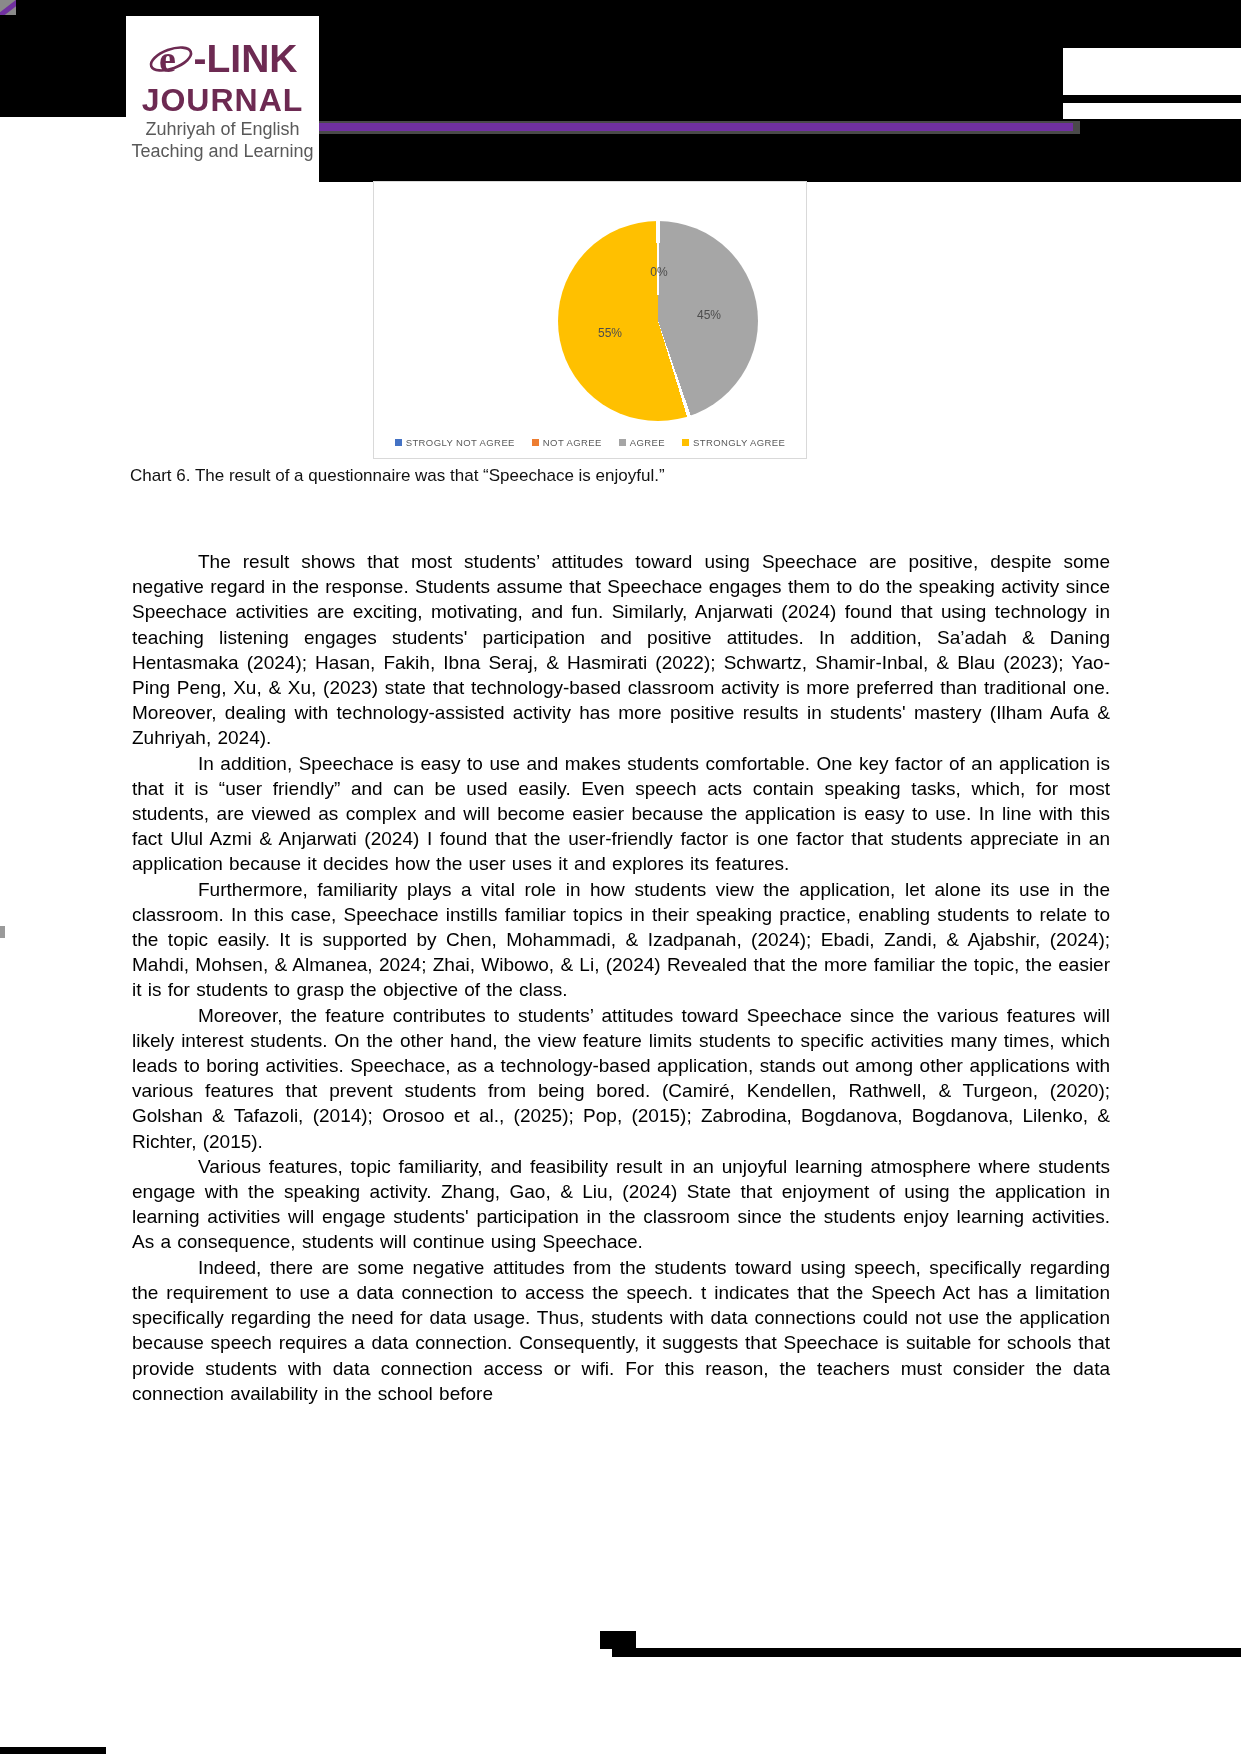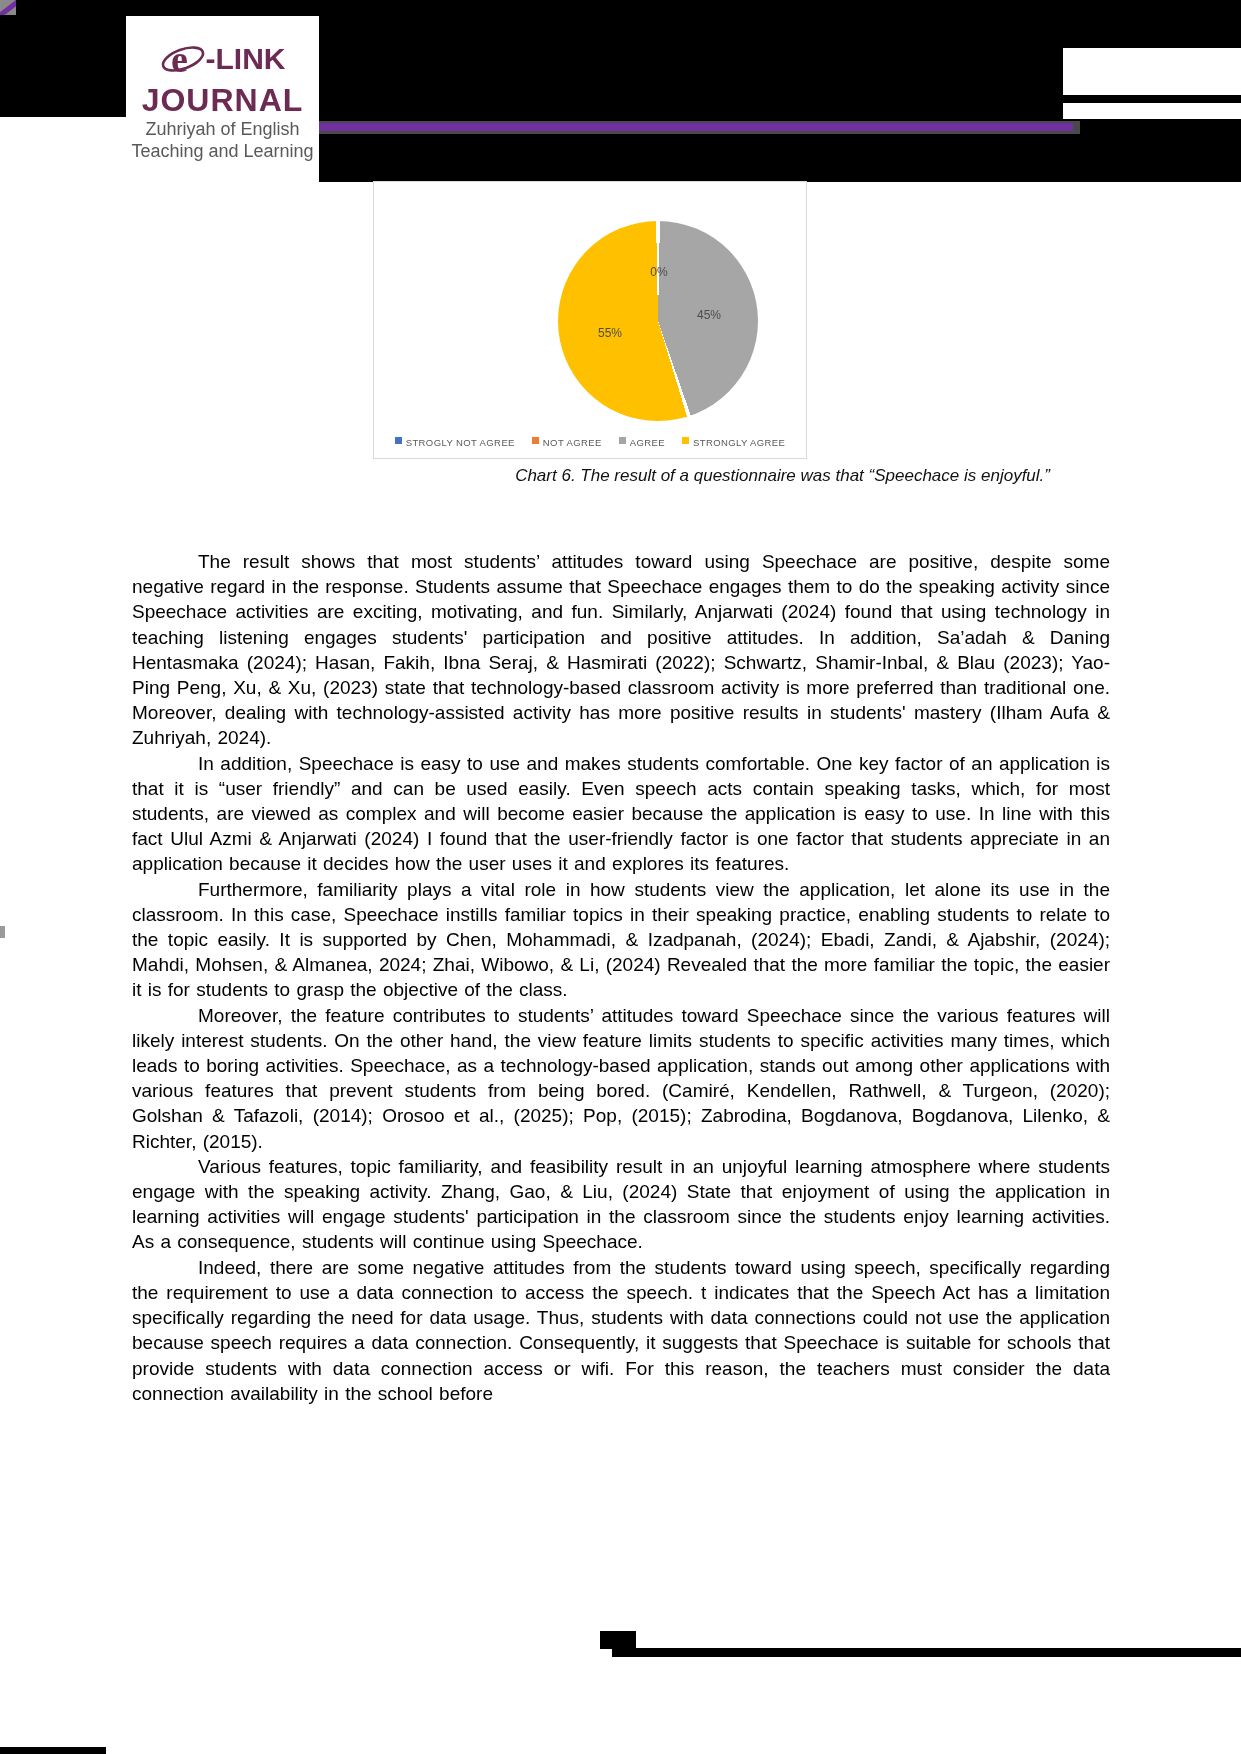--- a/index.html
+++ b/index.html
@@ -14,35 +14,35 @@
   .hdr-cut2{left:1063px;top:103px;width:178px;height:16px;background:#fff;}
   .stripe-shadow{left:318px;top:121px;width:762px;height:13px;background:#4a4a4a;}
   .stripe{left:318px;top:123px;width:755px;height:8px;background:#7030a0;}
   .corner-mark{left:0;top:0;width:16px;height:15px;background:#8a8a8a;overflow:hidden;}
   .corner-mark .slash{position:absolute;left:-4px;top:6px;width:26px;height:5px;background:#7030a0;transform:rotate(-38deg);}
 
   
   .logo-box{left:126px;top:16px;width:193px;height:167px;background:#fff;display:flex;
             flex-direction:column;align-items:center;padding-top:22px;box-sizing:border-box;}
   .logo-row1{display:flex;align-items:center;height:42px;}
-  .logo-brand{color:#6d2a52;font-weight:bold;font-size:30px;letter-spacing:0;line-height:30px;}
+  .logo-brand{color:#6d2a52;font-weight:bold;font-size:39px;letter-spacing:0;line-height:30px;}
   .logo-journal{color:#6d2a52;font-weight:bold;font-size:32px;letter-spacing:1px;line-height:36px;margin-top:2px;}
   .logo-sub{color:#595959;font-size:18px;line-height:21px;margin-top:1px;}
   .logo-sub:first-of-type{margin-top:6px;}
 
   
   .chart-box{left:373px;top:181px;width:434px;height:278px;background:#fff;border:1px solid #d9d9d9;box-sizing:border-box;}
   .pie{left:184px;top:39px;width:200px;height:200px;border-radius:50%;}
   .pie-label{color:#4d4d4d;font-size:12px;transform:translate(-50%,-50%);white-space:nowrap;}
   .legend{left:0;right:0;top:255px;display:flex;justify-content:center;gap:17px;align-items:center;}
-  .legend-item{display:flex;gap:4px;}
+  .legend-item{display:flex;align-items:center;gap:4px;}
   .legend-swatch{width:7px;height:7px;display:inline-block;}
   .legend-label{font-size:9.5px;color:#595959;letter-spacing:0.4px;white-space:nowrap;}
 
-  .caption{left:130px;top:463px;width:920px;text-align:right;font-style:italic;
+  .caption{left:130px;top:463px;width:920px;text-align:left;
            font-size:17px;color:#111;line-height:25px;}
 
   
   .article{left:132px;top:549px;width:978px;color:#000;}
   .article h2{font-size:16.5px;font-weight:bold;margin:0 0 5px 0;line-height:25px;color:#000;}
   .article p{margin:0;font-size:19px;line-height:25.2px;text-align:justify;text-indent:66px;
              word-spacing:1px;}
 
   
   .footer-square{left:600px;top:1631px;width:36px;height:18px;background:#000;}

